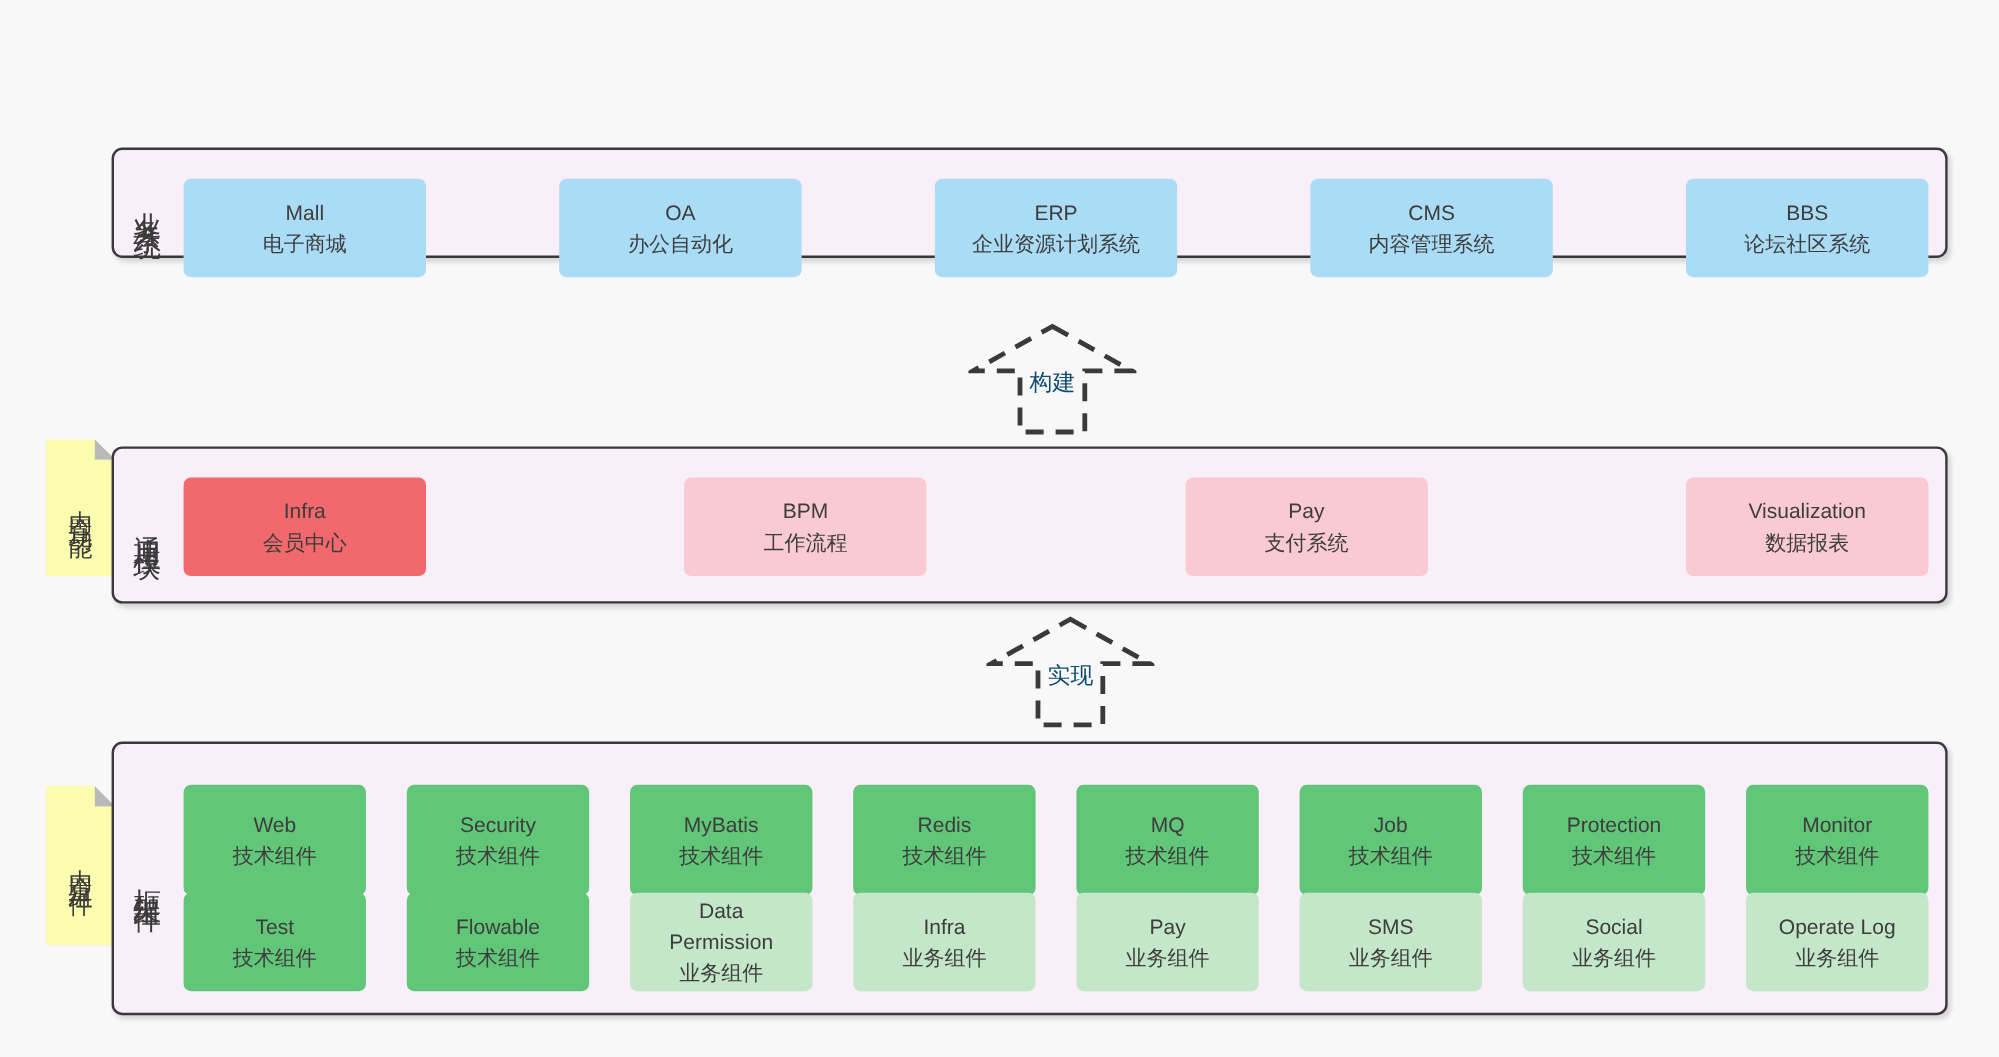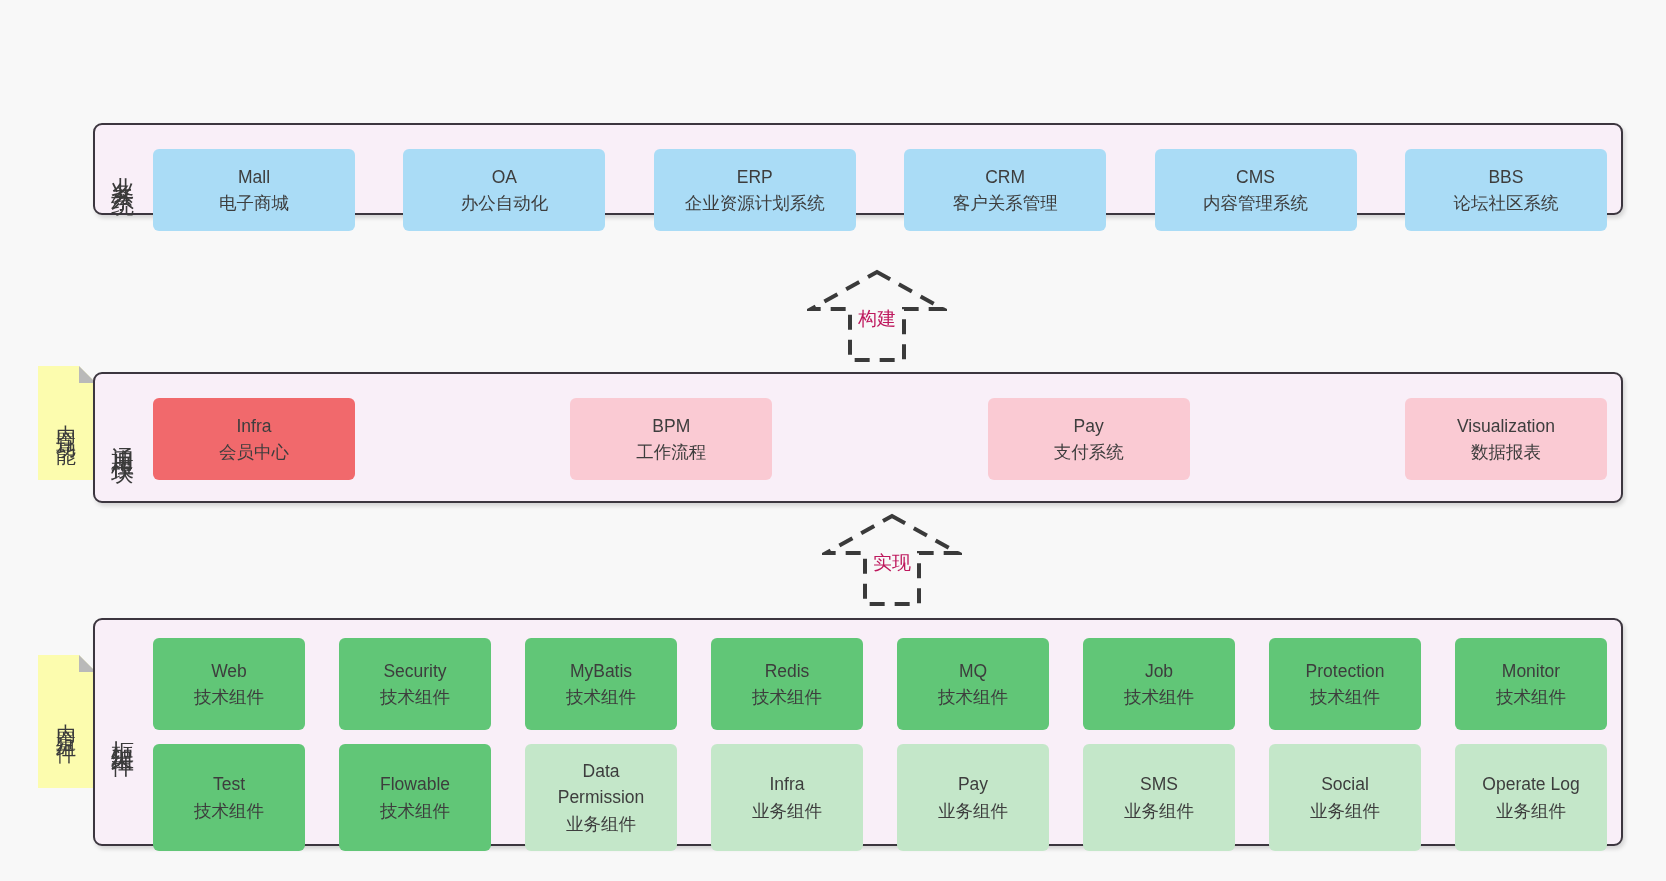--- a/index.html
+++ b/index.html
@@ -24,22 +24,22 @@
     position:absolute;left:13px;top:50%;transform:translateY(-50%);
     writing-mode:vertical-rl;text-orientation:upright;
     font-size:23px;letter-spacing:5px;color:#3a3a3a;white-space:nowrap;
   }
   
   .row{
     position:absolute;left:58px;right:14px;
     display:flex;justify-content:space-between;
   }
   .s1 .row,.s2 .row{top:24px;height:82px;}
-  .s3 .row1{top:18px;height:92px;}
-  .s3 .row2{top:124px;height:107px;}
+  .s3 .row1{top:34px;height:92px;}
+  .s3 .row2{top:124px;height:82px;}
   .box{
     display:flex;flex-direction:column;justify-content:center;align-items:center;
     border-radius:6px;text-align:center;
     font-size:17.5px;line-height:1.5;padding:2px 16px;box-sizing:border-box;
   }
   .row6 .box{width:202px;}
   .row8 .box{width:152px;padding:2px 12px;}
   .blue{background:#aadcf6;}
   .red{background:#f1696c;}
   .pink{background:#facad3;}
@@ -63,21 +63,21 @@
     writing-mode:vertical-rl;text-orientation:upright;
     font-size:20px;letter-spacing:7px;color:#3a3a3a;white-space:nowrap;
   }
   
   .arrow{position:absolute;width:140px;height:96px;z-index:1;}
   .arrow1{left:807px;top:268px;}
   .arrow2{left:822px;top:512px;}
   .arrow svg{position:absolute;inset:0;width:100%;height:100%;}
   .arrow-label{
     position:absolute;top:38px;left:50%;transform:translateX(-50%);
-    font-size:19px;color:#be185d;background:#f8f8f8;padding:0 3px;white-space:nowrap;
+    font-size:19px;color:#0c4a6e;background:#f8f8f8;padding:0 3px;white-space:nowrap;
   }
 </style>
 </head>
 <body>
 
 <div class="stage">
 
   <section class="panel s1">
     <div class="v-header">业务系统</div>
     <div class="row row6">
@@ -85,24 +85,20 @@
         <span>Mall</span>
         <span>电子商城</span>
       </div>
       <div class="box blue">
         <span>OA</span>
         <span>办公自动化</span>
       </div>
       <div class="box blue">
         <span>ERP</span>
         <span>企业资源计划系统</span>
-      </div>
-      <div class="box blue">
-        <span>CRM</span>
-        <span>客户关系管理</span>
       </div>
       <div class="box blue">
         <span>CMS</span>
         <span>内容管理系统</span>
       </div>
       <div class="box blue">
         <span>BBS</span>
         <span>论坛社区系统</span>
       </div>
     </div>

